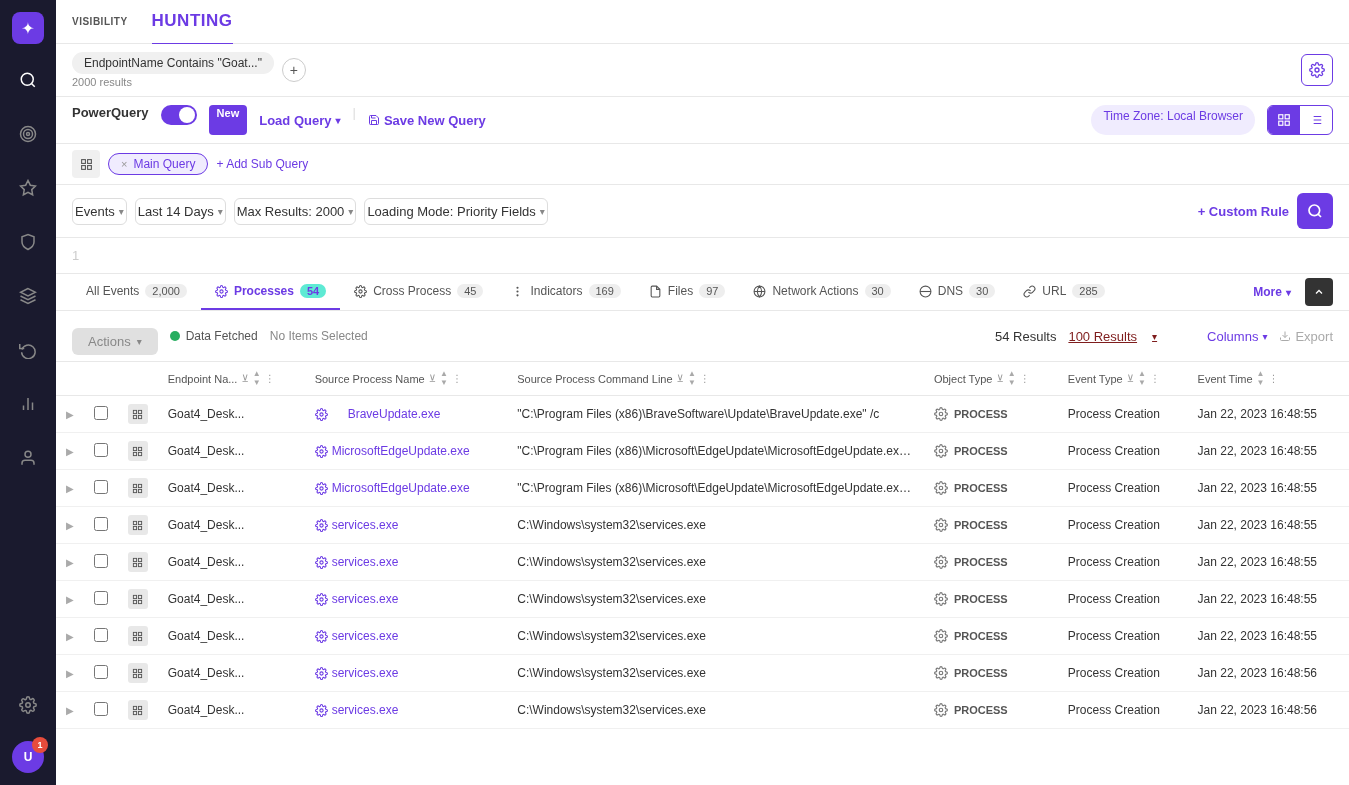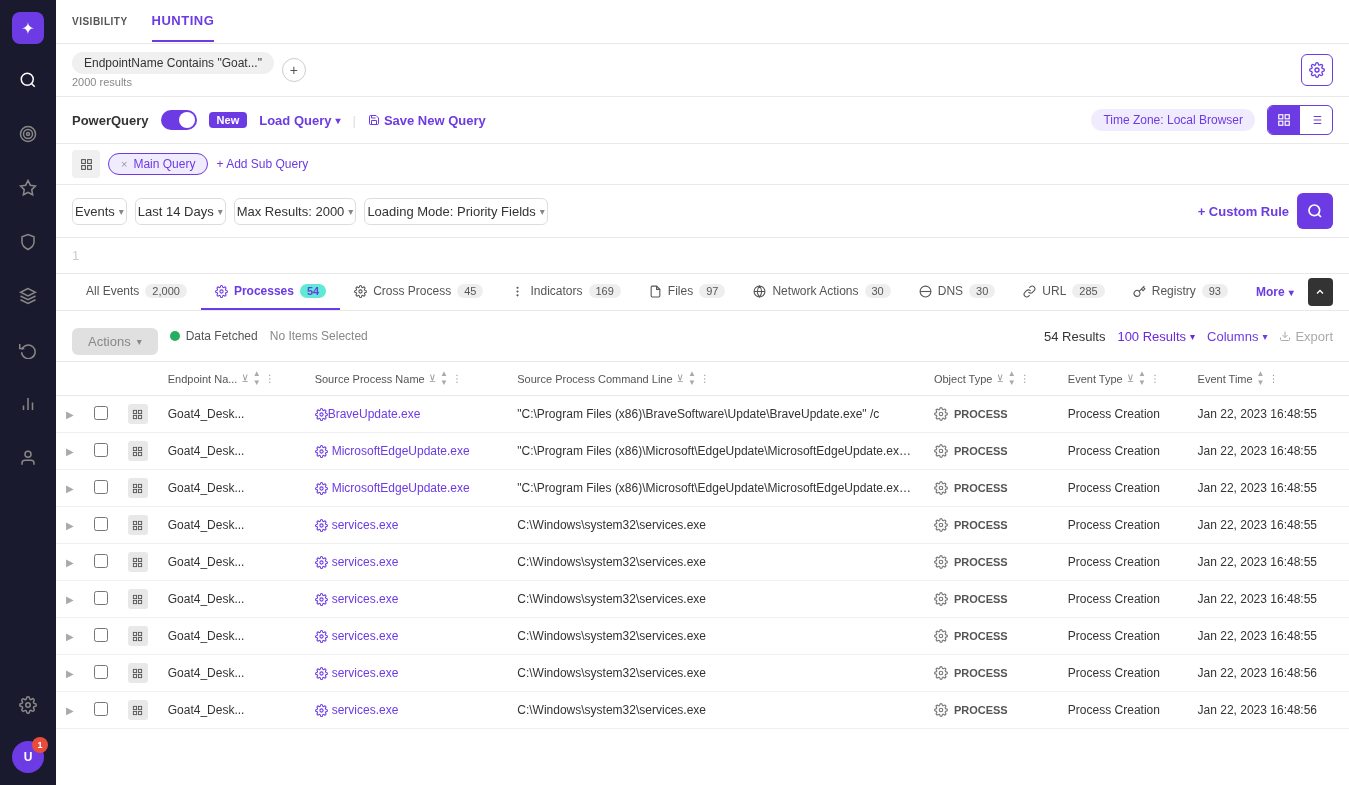--- a/index.html
+++ b/index.html
@@ -12,32 +12,32 @@
     .sidebar-icon.active { color: white; }
     .sidebar-avatar { width: 32px; height: 32px; background: #6c3be4; border-radius: 50%; display: flex; align-items: center; justify-content: center; color: white; font-size: 12px; font-weight: bold; position: relative; }
     .notification-badge { position: absolute; top: -4px; right: -4px; background: #e74c3c; color: white; border-radius: 50%; width: 16px; height: 16px; font-size: 9px; display: flex; align-items: center; justify-content: center; }
 
     
     .main { flex: 1; display: flex; flex-direction: column; background: #fff; overflow: hidden; }
 
     
     .top-nav { display: flex; align-items: center; padding: 0 16px; height: 44px; border-bottom: 1px solid #e8e8e8; background: #fff; gap: 24px; }
     .nav-brand { font-size: 10px; font-weight: 600; color: #555; letter-spacing: 0.5px; text-transform: uppercase; }
-    .nav-tab { font-size: 13px; font-weight: 600; color: #555; cursor: pointer; padding: 12px 0; border-bottom: 2px solid transparent; text-transform: uppercase; letter-spacing: 0.5px; }
+    .nav-tab { font-size: 17px; font-weight: 600; color: #555; cursor: pointer; padding: 12px 0; border-bottom: 2px solid transparent; text-transform: uppercase; letter-spacing: 0.5px; }
     .nav-tab.active { color: #6c3be4; border-bottom-color: #6c3be4; }
 
     
     .query-header { display: flex; align-items: center; padding: 8px 16px; border-bottom: 1px solid #e8e8e8; gap: 8px; background: #fff; }
     .query-pill { background: #f0f0f0; border-radius: 16px; padding: 4px 12px; font-size: 12px; color: #333; max-width: 220px; overflow: hidden; text-overflow: ellipsis; white-space: nowrap; }
     .query-sub { font-size: 11px; color: #888; }
     .query-add-btn { width: 24px; height: 24px; border-radius: 50%; border: 1px solid #ccc; background: white; cursor: pointer; display: flex; align-items: center; justify-content: center; color: #555; font-size: 14px; }
     .settings-btn { margin-left: auto; width: 32px; height: 32px; border: 1.5px solid #6c3be4; border-radius: 6px; display: flex; align-items: center; justify-content: center; color: #6c3be4; cursor: pointer; }
 
     
-    .toolbar { display: flex; align-items: center; padding: 8px 16px; border-bottom: 1px solid #e8e8e8; gap: 12px; }
+    .toolbar { display: flex; padding: 8px 16px; border-bottom: 1px solid #e8e8e8; gap: 12px; }
     .powerquery-label { font-size: 13px; font-weight: 600; color: #333; }
     .toggle { width: 36px; height: 20px; background: #6c3be4; border-radius: 10px; position: relative; cursor: pointer; }
     .toggle-knob { width: 16px; height: 16px; background: white; border-radius: 50%; position: absolute; top: 2px; right: 2px; }
     .new-badge { background: #6c3be4; color: white; border-radius: 4px; padding: 2px 8px; font-size: 11px; font-weight: 600; }
     .load-query-btn { display: flex; align-items: center; gap: 4px; color: #6c3be4; font-weight: 600; font-size: 13px; cursor: pointer; }
     .save-query-btn { display: flex; align-items: center; gap: 4px; color: #6c3be4; font-weight: 600; font-size: 13px; cursor: pointer; }
     .timezone-btn { margin-left: auto; background: #f0ecfe; color: #6c3be4; border-radius: 16px; padding: 4px 12px; font-size: 12px; cursor: pointer; }
     .view-toggle { display: flex; border: 1.5px solid #6c3be4; border-radius: 6px; overflow: hidden; }
     .view-btn { width: 32px; height: 28px; display: flex; align-items: center; justify-content: center; cursor: pointer; font-size: 14px; color: #6c3be4; }
     .view-btn.active { background: #6c3be4; color: white; }
@@ -73,22 +73,22 @@
     .tab-more { display: flex; align-items: center; gap: 4px; padding: 10px 14px; font-size: 12px; color: #6c3be4; cursor: pointer; font-weight: 600; margin-left: auto; }
     .collapse-btn { width: 28px; height: 28px; background: #333; border-radius: 4px; display: flex; align-items: center; justify-content: center; color: white; cursor: pointer; font-size: 12px; }
 
     
     .results-bar { display: flex; align-items: center; padding: 6px 16px; border-bottom: 1px solid #e8e8e8; background: white; gap: 12px; }
     .actions-btn { background: #e0e0e0; color: #888; border-radius: 6px; padding: 6px 16px; font-size: 13px; cursor: not-allowed; display: flex; align-items: center; gap: 6px; margin-top: 11px; }
     .data-fetched { display: flex; align-items: center; gap: 6px; font-size: 12px; color: #555; }
     .fetched-dot { width: 10px; height: 10px; background: #27ae60; border-radius: 50%; }
     .no-selected { font-size: 12px; color: #888; }
     .results-count { margin-left: auto; font-size: 13px; color: #333; font-weight: 500; }
-    .results-per-page { display: flex; align-items: center; gap: 4px; color: #6d28d9; font-size: 13px; cursor: pointer; font-weight: 500; }
-    .columns-btn { display: flex; align-items: center; gap: 4px; color: #6c3be4; font-size: 13px; cursor: pointer; font-weight: 500; }
+    .results-per-page { display: flex; align-items: center; gap: 15px; color: #7f1d1d; font-size: 13px; cursor: pointer; font-weight: 500; text-decoration: underline; }
+    .columns-btn { display: flex; align-items: center; gap: 4px; color: #6c3be4; font-size: 13px; cursor: pointer; font-weight: 500; margin-left: 38px; }
     .export-btn { display: flex; align-items: center; gap: 4px; color: #aaa; font-size: 13px; cursor: pointer; }
 
     
     .table-container { flex: 1; overflow-y: auto; overflow-x: hidden; background: white; }
     table { width: 100%; border-collapse: collapse; font-size: 12px; }
     thead th { padding: 8px 10px; text-align: left; font-size: 11px; font-weight: 500; color: #555; border-bottom: 1px solid #e8e8e8; background: white; white-space: nowrap; position: sticky; top: 0; z-index: 1; }
     thead th .th-inner { display: flex; align-items: center; gap: 4px; }
     thead th .sort-icons { display: flex; flex-direction: column; gap: 1px; opacity: 0.5; }
     thead th .sort-icons span { font-size: 8px; line-height: 1; }
     thead th .filter-icon-sm { font-size: 10px; opacity: 0.6; }
@@ -337,27 +337,20 @@
       <span>DNS</span>
       <span class="tab-count">30</span>
     </div>
     <div class="tab-item">
       <svg width="13" height="13" viewBox="0 0 24 24" fill="none" stroke="#555" stroke-width="2">
           <path d="M10 13a5 5 0 0 0 7.54.54l3-3a5 5 0 0 0-7.07-7.07l-1.72 1.71"></path>
           <path d="M14 11a5 5 0 0 0-7.54-.54l-3 3a5 5 0 0 0 7.07 7.07l1.71-1.71"></path>
         </svg>
       <span>URL</span>
       <span class="tab-count">285</span>
-    </div>
-    <div class="tab-item">
-      <svg width="13" height="13" viewBox="0 0 24 24" fill="none" stroke="#555" stroke-width="2">
-          <path d="M21 2l-2 2m-7.61 7.61a5.5 5.5 0 1 1-7.778 7.778 5.5 5.5 0 0 1 7.777-7.777zm0 0L15.5 7.5m0 0l3 3L22 7l-3-3m-3.5 3.5L19 4"></path>
-        </svg>
-      <span>Registry</span>
-      <span class="tab-count">93</span>
     </div>
     <div class="tab-more">
       <span>More</span>
       <span style="font-size:10px">▾</span>
     </div>
     <div class="collapse-btn">
       <svg width="12" height="12" viewBox="0 0 24 24" fill="none" stroke="white" stroke-width="2.5">
           <polyline points="18 15 12 9 6 15"></polyline>
         </svg>
     </div>
@@ -479,21 +472,21 @@
         <svg width="11" height="11" viewBox="0 0 24 24" fill="none" stroke="#555" stroke-width="2">
                   <rect x="3" y="3" width="7" height="7"></rect>
                   <rect x="14" y="3" width="7" height="7"></rect>
                   <rect x="3" y="14" width="7" height="7"></rect>
                   <rect x="14" y="14" width="7" height="7"></rect>
                 </svg>
       </div>
     </td>
     <td style="color:#333;font-size:12px">Goat4_Desk...</td>
     <td>
-      <div style="display:flex;align-items:center;gap:0">
+      <div style="display:flex;align-items:center;gap:20px">
         <svg width="13" height="13" viewBox="0 0 24 24" fill="none" stroke="#6c3be4" stroke-width="2">
                   <circle cx="12" cy="12" r="3"></circle>
                   <path d="M19.4 15a1.65 1.65 0 0 0 .33 1.82l.06.06a2 2 0 0 1-2.83 2.83l-.06-.06a1.65 1.65 0 0 0-1.82-.33 1.65 1.65 0 0 0-1 1.51V21a2 2 0 0 1-4 0v-.09A1.65 1.65 0 0 0 9 19.4a1.65 1.65 0 0 0-1.82.33l-.06.06a2 2 0 0 1-2.83-2.83l.06-.06A1.65 1.65 0 0 0 4.68 15a1.65 1.65 0 0 0-1.51-1H3a2 2 0 0 1 0-4h.09A1.65 1.65 0 0 0 4.6 9a1.65 1.65 0 0 0-.33-1.82l-.06-.06a2 2 0 0 1 2.83-2.83l.06.06A1.65 1.65 0 0 0 9 4.68a1.65 1.65 0 0 0 1-1.51V3a2 2 0 0 1 4 0v.09a1.65 1.65 0 0 0 1 1.51 1.65 1.65 0 0 0 1.82-.33l.06-.06a2 2 0 0 1 2.83 2.83l-.06.06A1.65 1.65 0 0 0 19.4 9a1.65 1.65 0 0 0 1.51 1H21a2 2 0 0 1 0 4h-.09a1.65 1.65 0 0 0-1.51 1z"></path>
                 </svg>
         <span style="color:#6c3be4;font-weight:500;cursor:pointer;">BraveUpdate.exe</span>
       </div>
     </td>
     <td style="font-size:12px;color:#333;max-width:360px;overflow:hidden;text-overflow:ellipsis;white-space:nowrap">"C:\Program Files (x86)\BraveSoftware\Update\BraveUpdate.exe" /c</td>
     <td>
       <div style="display:flex;align-items:center;gap:6px">

